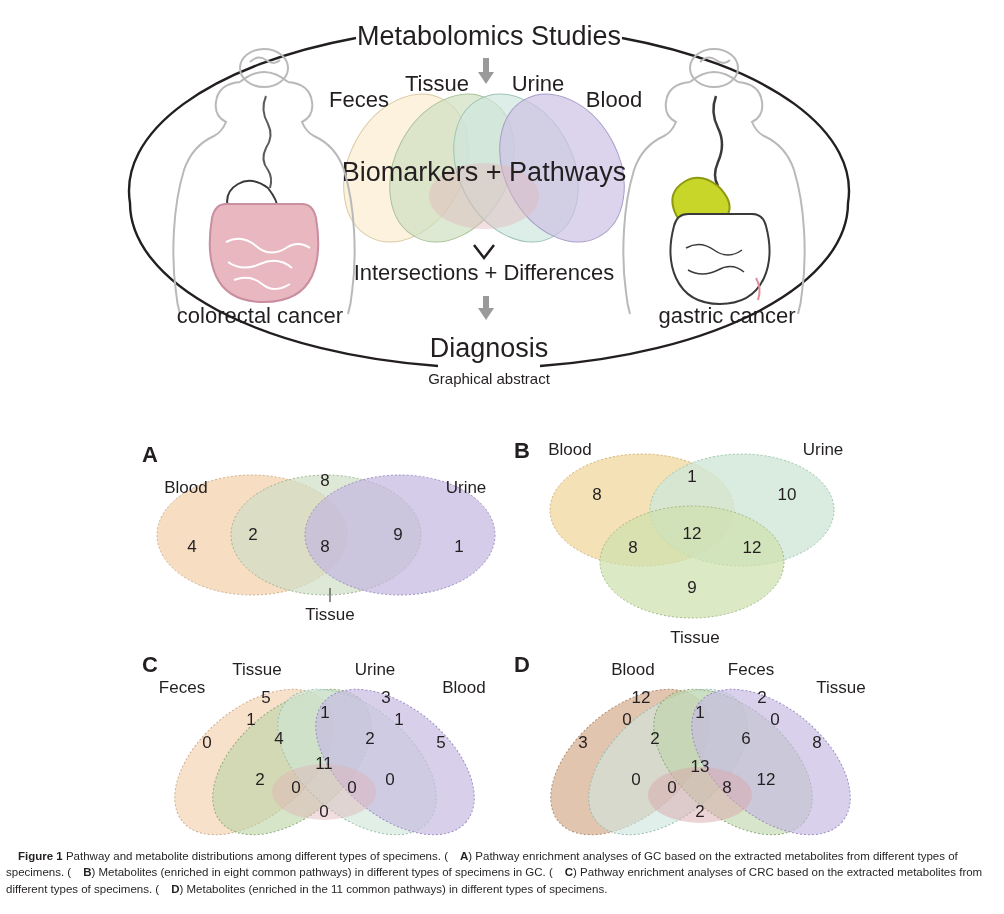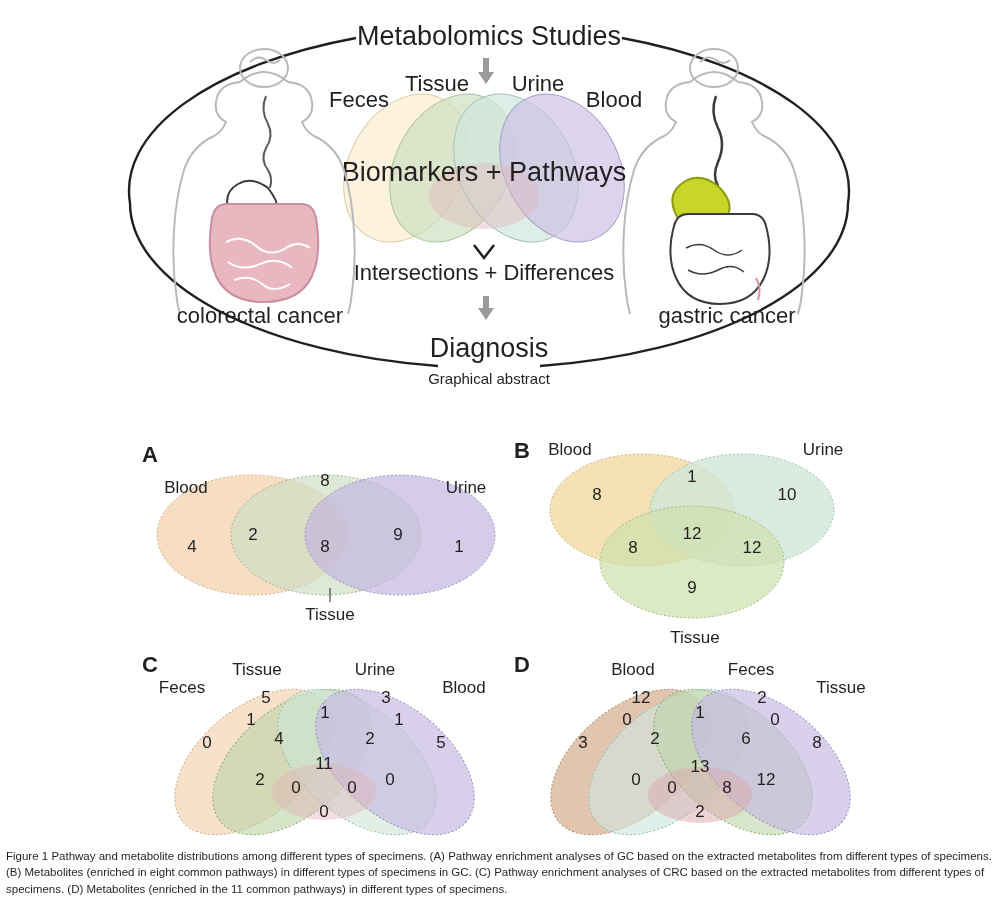--- a/index.html
+++ b/index.html
@@ -38,21 +38,21 @@
   .caption {
     position: absolute;
     left: 6px;
     top: 848px;
     width: 990px;
     font-size: 11.5px;
     line-height: 1.42;
     color: #231f20;
     font-family: "Liberation Sans", sans-serif;
   }
-  .caption .lbl { font-weight: normal; }
+  .caption .lbl { font-weight: bold; margin-left: 12px; }
 </style>
 </head>
 <body>
 
 <div class="figure-wrap">
 
 <svg class="fig" width="1004" height="848" viewBox="0 0 1004 848" xmlns="http://www.w3.org/2000/svg">
 
   <g>
 

